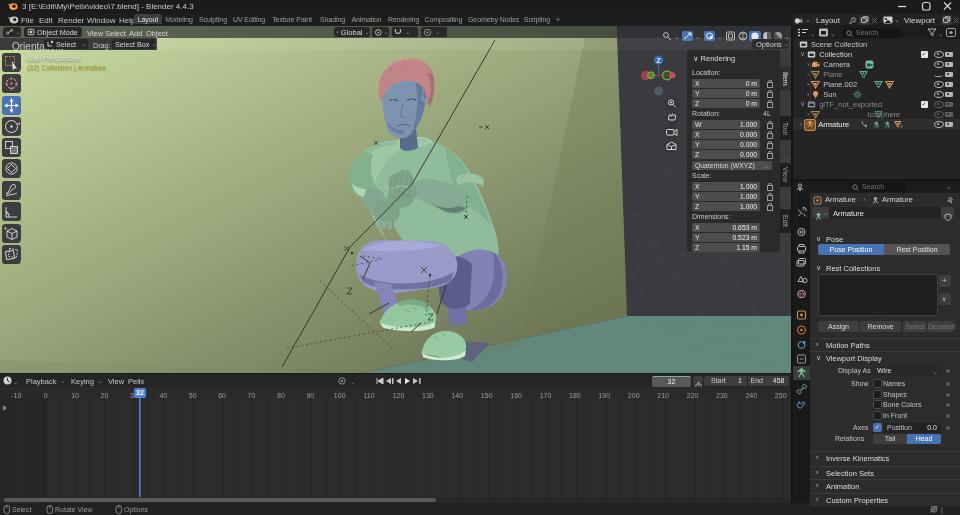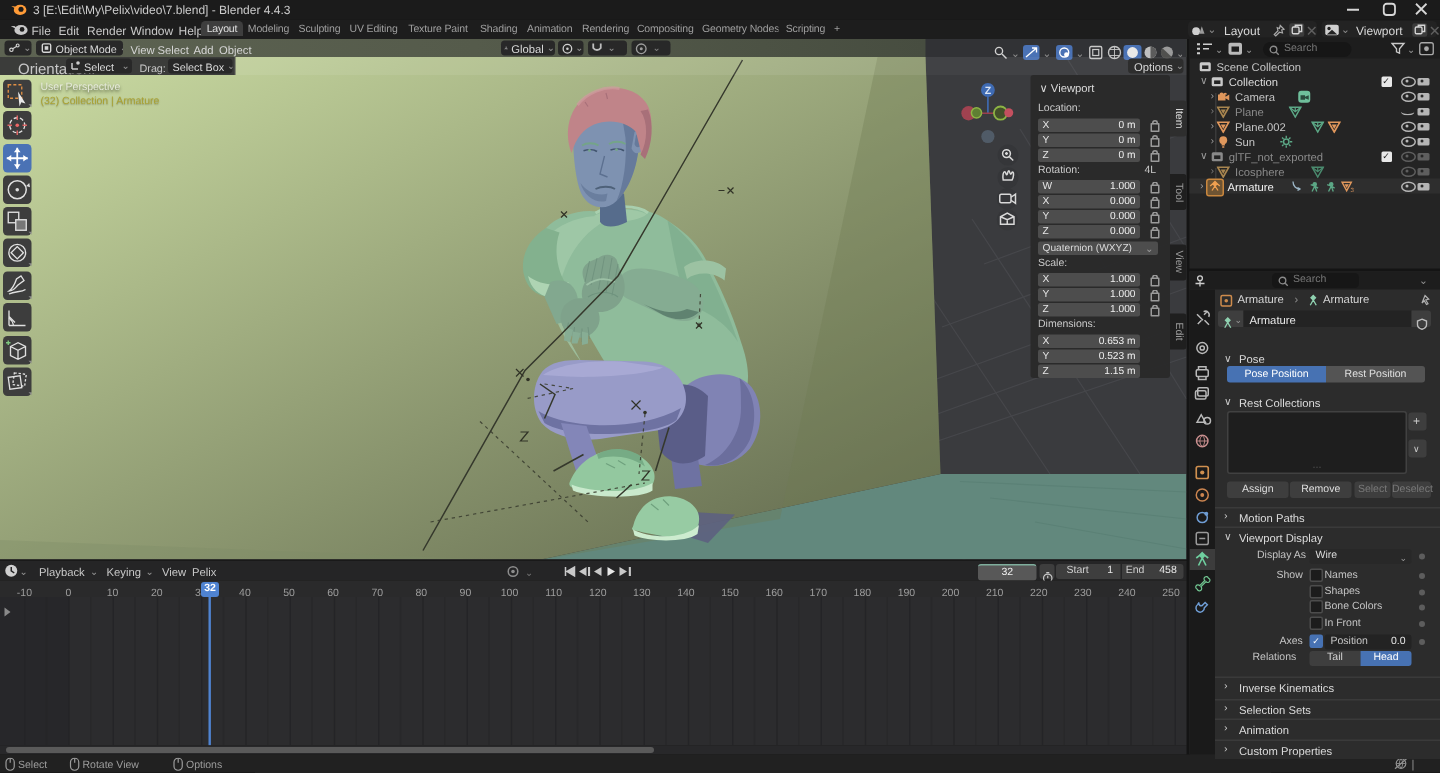--- a/index.html
+++ b/index.html
@@ -454,21 +454,21 @@
         <path d="M44,86.5 L47,84.5 V90.5 L44,88.5"></path>
       </g>
       <g>
         <path d="M37,104.5 v-5 l4.5,-2.5 l4.5,2.5 v5 Z M37,99.5 l4.5,2 l4.5,-2 M41.5,101.5 v3"></path>
       </g>
     </g>
   </svg>
 </div>
 
 <div class="abs" id="npanel" style="left:687px;top:50px;width:93px;height:202px;background:rgba(42,42,42,0.96);border-radius:2px;">
-  <div class="abs" style="left:6px;top:4px;color:#dcdcdc;font-size:7.5px;">∨ Viewport</div>
+  <div class="abs" style="left:6px;top:4px;color:#dcdcdc;font-size:7.5px;">∨ Rendering</div>
   <div class="abs" style="left:5px;top:19px;color:#cacaca;font-size:7px;">Location:</div>
   <div class="npf" style="top:29px;">
         <span class="l">X</span>
         <span class="v">0 m</span>
       </div>
   <div class="npf" style="top:39px;">
         <span class="l">Y</span>
         <span class="v">0 m</span>
       </div>
   <div class="npf" style="top:49px;">
@@ -834,21 +834,21 @@
     <span class="ochk"></span>
         <span class="oeye" style="opacity:0.4;"></span>
         <span class="ocam" style="opacity:0.4;"></span>
   </div>
   <div class="orow" style="top:83px;">
     <span class="oarr" style="margin-left:14px;color:#777;">›</span>
     <svg class="oic" viewBox="0 0 9 9">
           <path d="M0.8,1.5 H8.2 L4.5,8 Z" fill="none" stroke="#a8854f" stroke-width="1.1"></path>
           <path d="M2.8,3 H6.2 L4.5,6 Z" fill="#a8854f"></path>
         </svg>
-    <span class="otx" style="color:#8a8a8a;">Icosphere</span>
+    <span class="otx" style="color:#8a8a8a;margin-left:44px;">Icosphere</span>
     <svg class="oic2" style="left:81px" viewBox="0 0 9 9">
           <path d="M0.8,1.5 H8.2 L4.5,8 Z" fill="none" stroke="#4a8a6e" stroke-width="1"></path>
           <path d="M4.5,1.5 V4.5 M0.8,1.5 L4.5,4.5 L8.2,1.5" fill="none" stroke="#4a8a6e" stroke-width="0.8"></path>
         </svg>
     <span class="oeye" style="opacity:0.4;"></span>
         <span class="ocam" style="opacity:0.4;"></span>
   </div>
   <div class="orow" style="top:93px;background:#2e2e2e;">
     <span class="oarr" style="margin-left:7px;">›</span>
     <div style="position:relative;width:11px;height:10px;margin-right:3px;">

